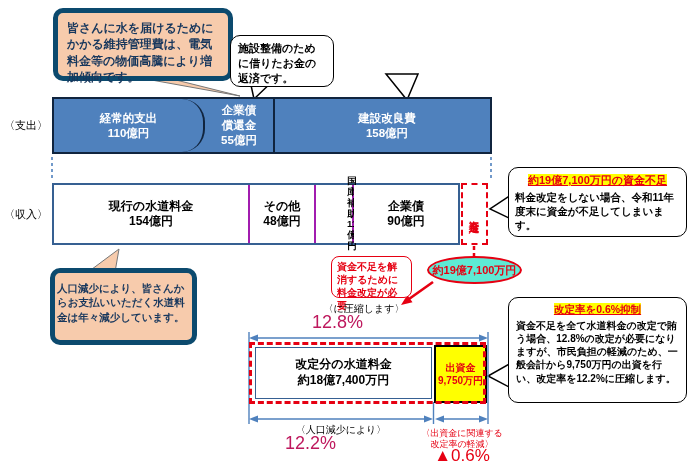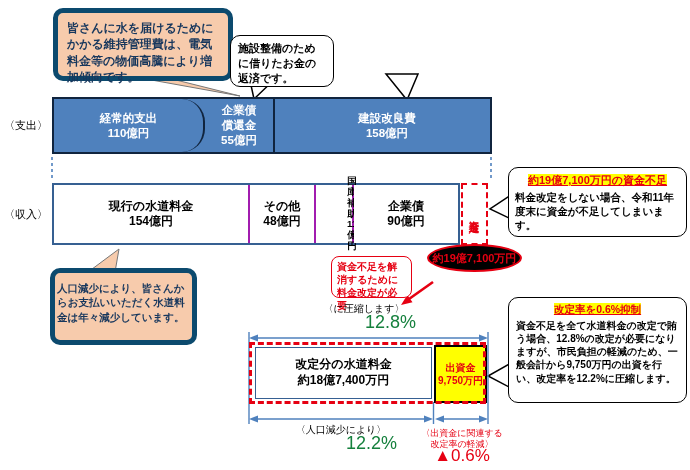--- a/index.html
+++ b/index.html
@@ -37,25 +37,25 @@
     border:2.5px dashed #e60012;color:#e60012;font-weight:bold;font-size:10.5px;
     display:flex;align-items:center;justify-content:center;
     writing-mode:vertical-rl;text-orientation:upright;letter-spacing:1px;}
 
   .side-label{font-size:11px;color:#000;z-index:2;}
 
   
   .need-box{left:331px;top:256px;width:81px;height:42px;z-index:2;background:#fff;
     border:1.5px solid #e60012;border-radius:8px;color:#e60012;font-weight:bold;
     font-size:10px;line-height:1.3;padding:3px 5px;}
-  .oval{left:427px;top:244px;width:95px;height:28px;z-index:2;background:#000000;
+  .oval{left:427px;top:256px;width:95px;height:28px;z-index:2;background:#5eead4;
     border:2px solid #e60012;border-radius:50%;color:#e60012;font-weight:bold;font-size:11px;
     display:flex;align-items:center;justify-content:center;}
   .rate-label{font-size:10px;color:#000;text-align:center;z-index:2;}
-  .rate-big{font-size:18px;color:#15803d;text-align:right;z-index:2;}
+  .rate-big{font-size:18px;color:#be185d;text-align:left;z-index:2;}
 
   
   .dash-rect{left:249px;top:342px;width:237px;height:62px;z-index:4;
     border:3.5px dashed #e60012;background:transparent;pointer-events:none;}
   .revised-box{left:255px;top:347px;width:177px;height:52px;z-index:3;background:#fff;
     border:1.5px solid #366092;display:flex;align-items:center;justify-content:center;
     text-align:center;font-weight:bold;font-size:12px;color:#000;line-height:1.3;}
   .invest-box{left:434px;top:345px;width:53px;height:58px;z-index:3;background:#ffff00;
     border:2px solid #000;display:flex;align-items:center;justify-content:center;
     text-align:center;font-weight:bold;font-size:10px;color:#e60012;line-height:1.3;}

